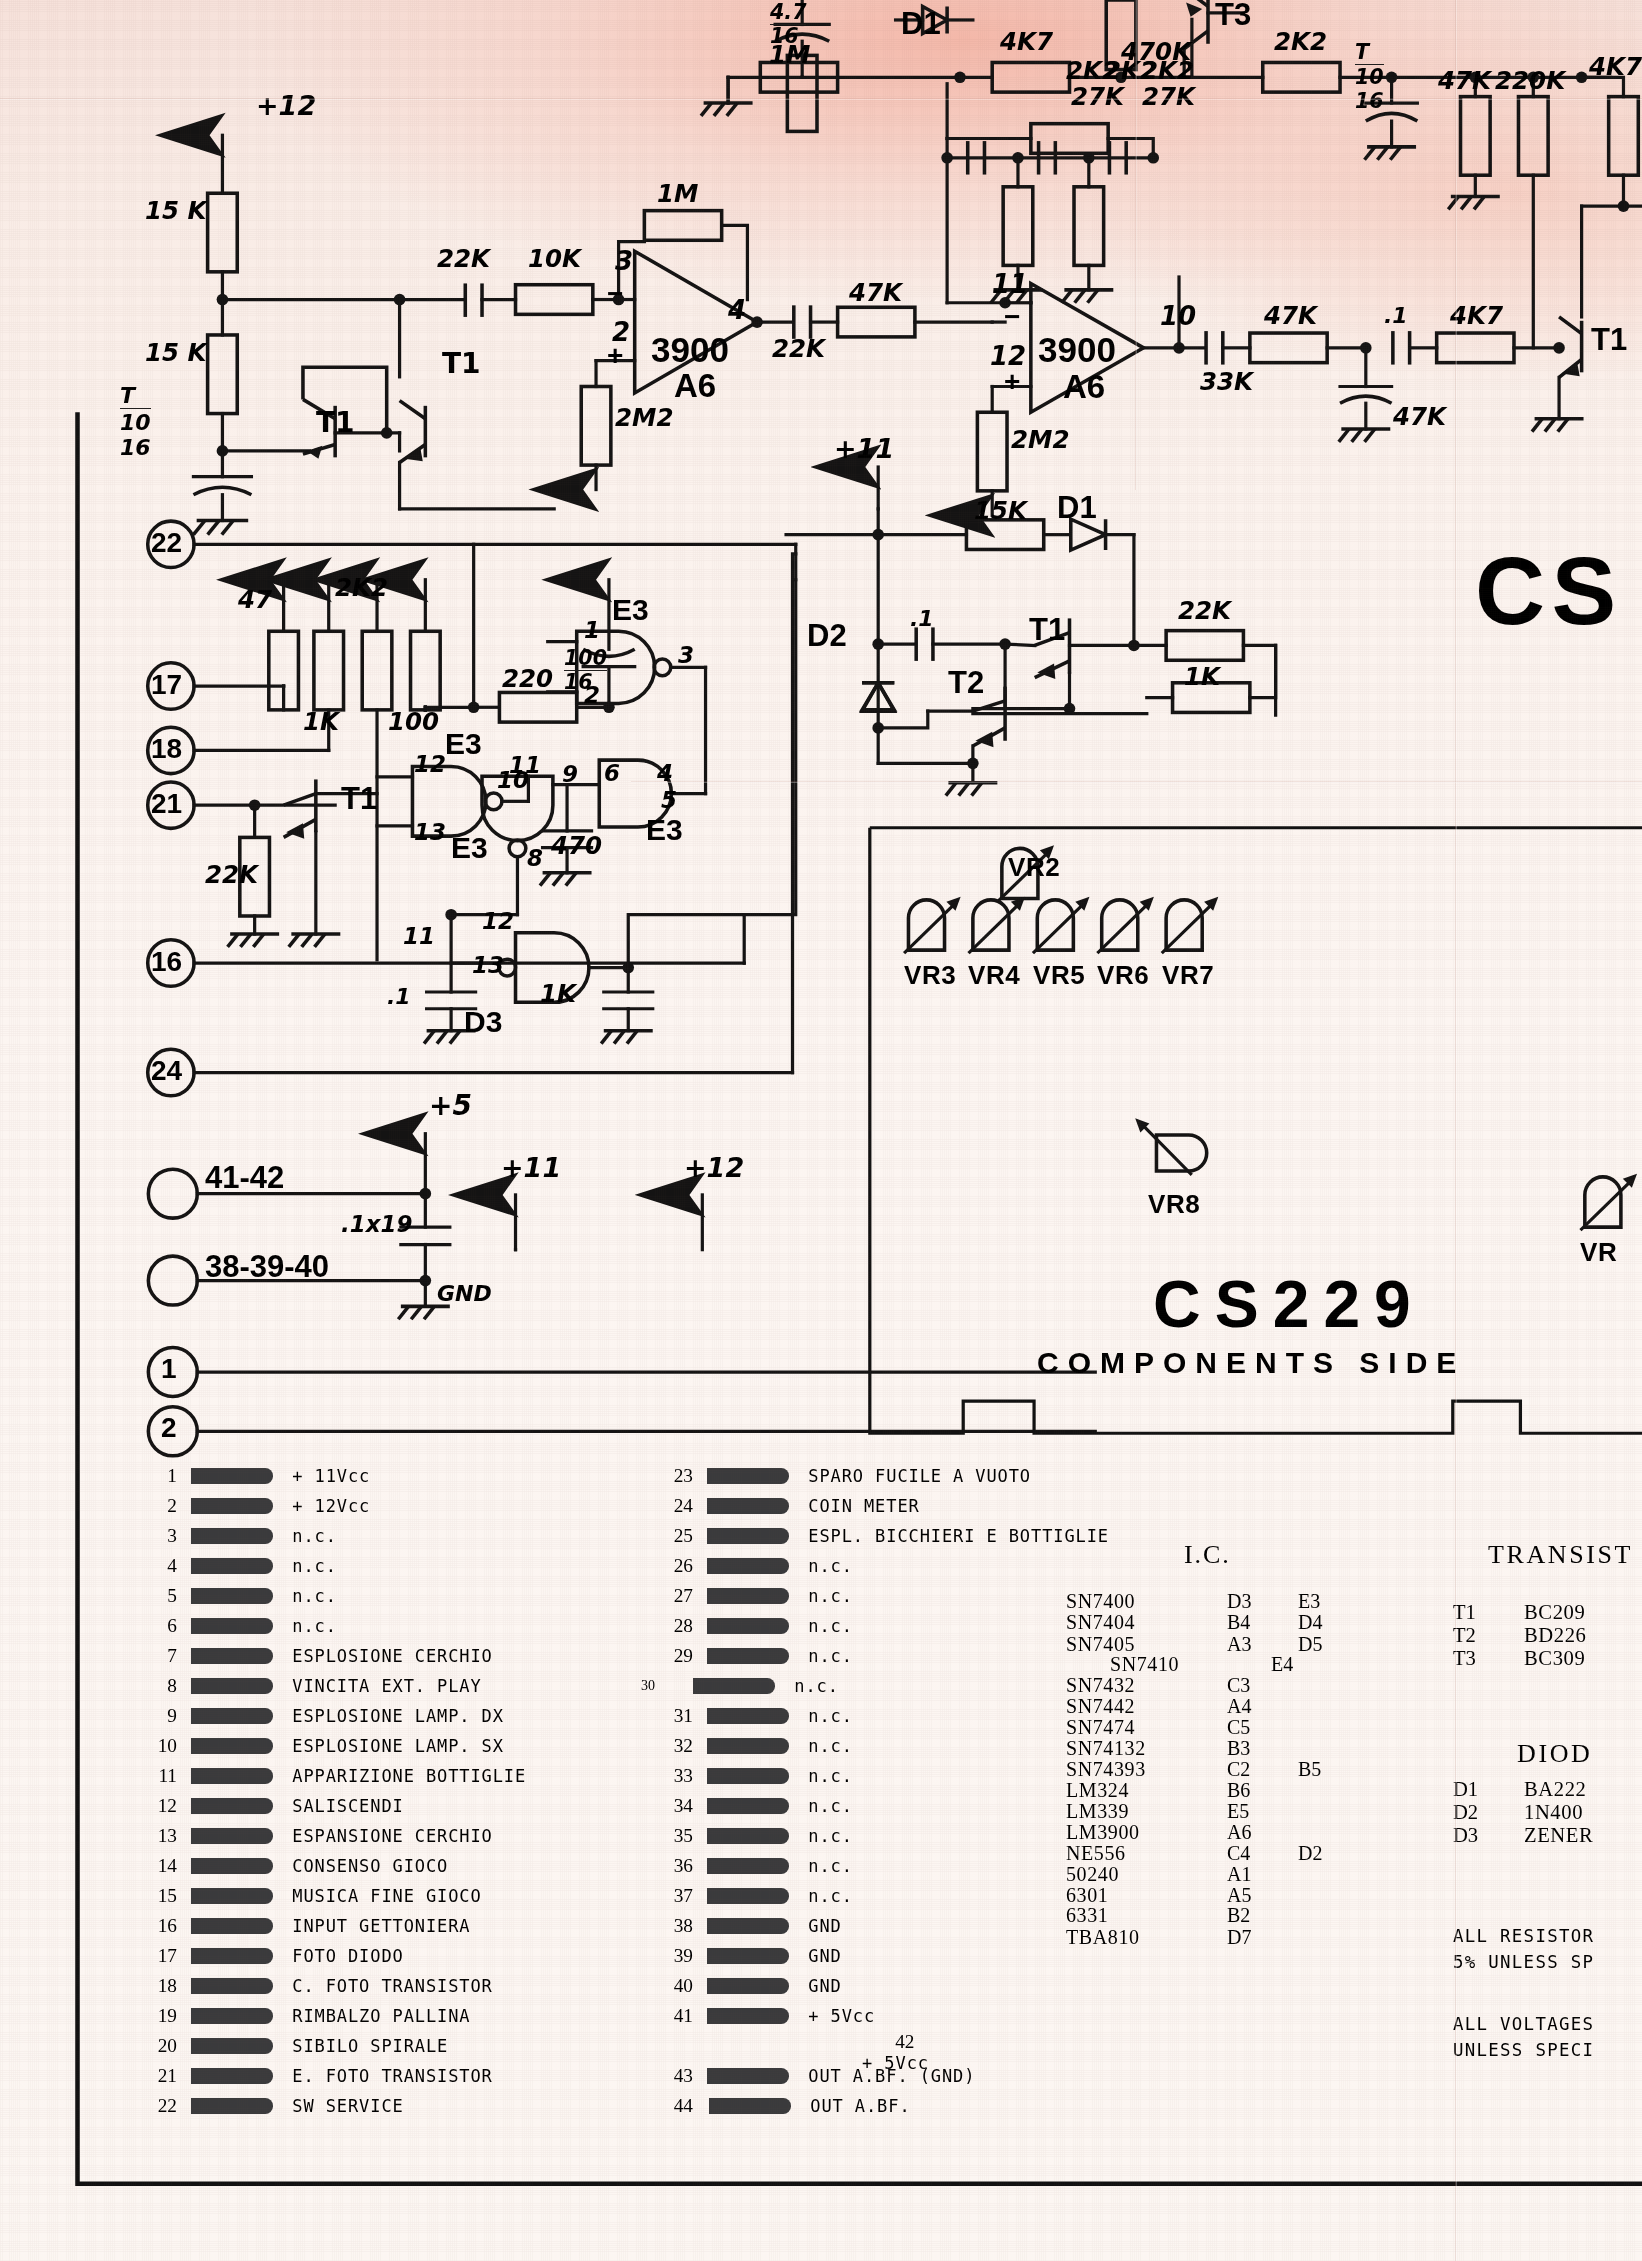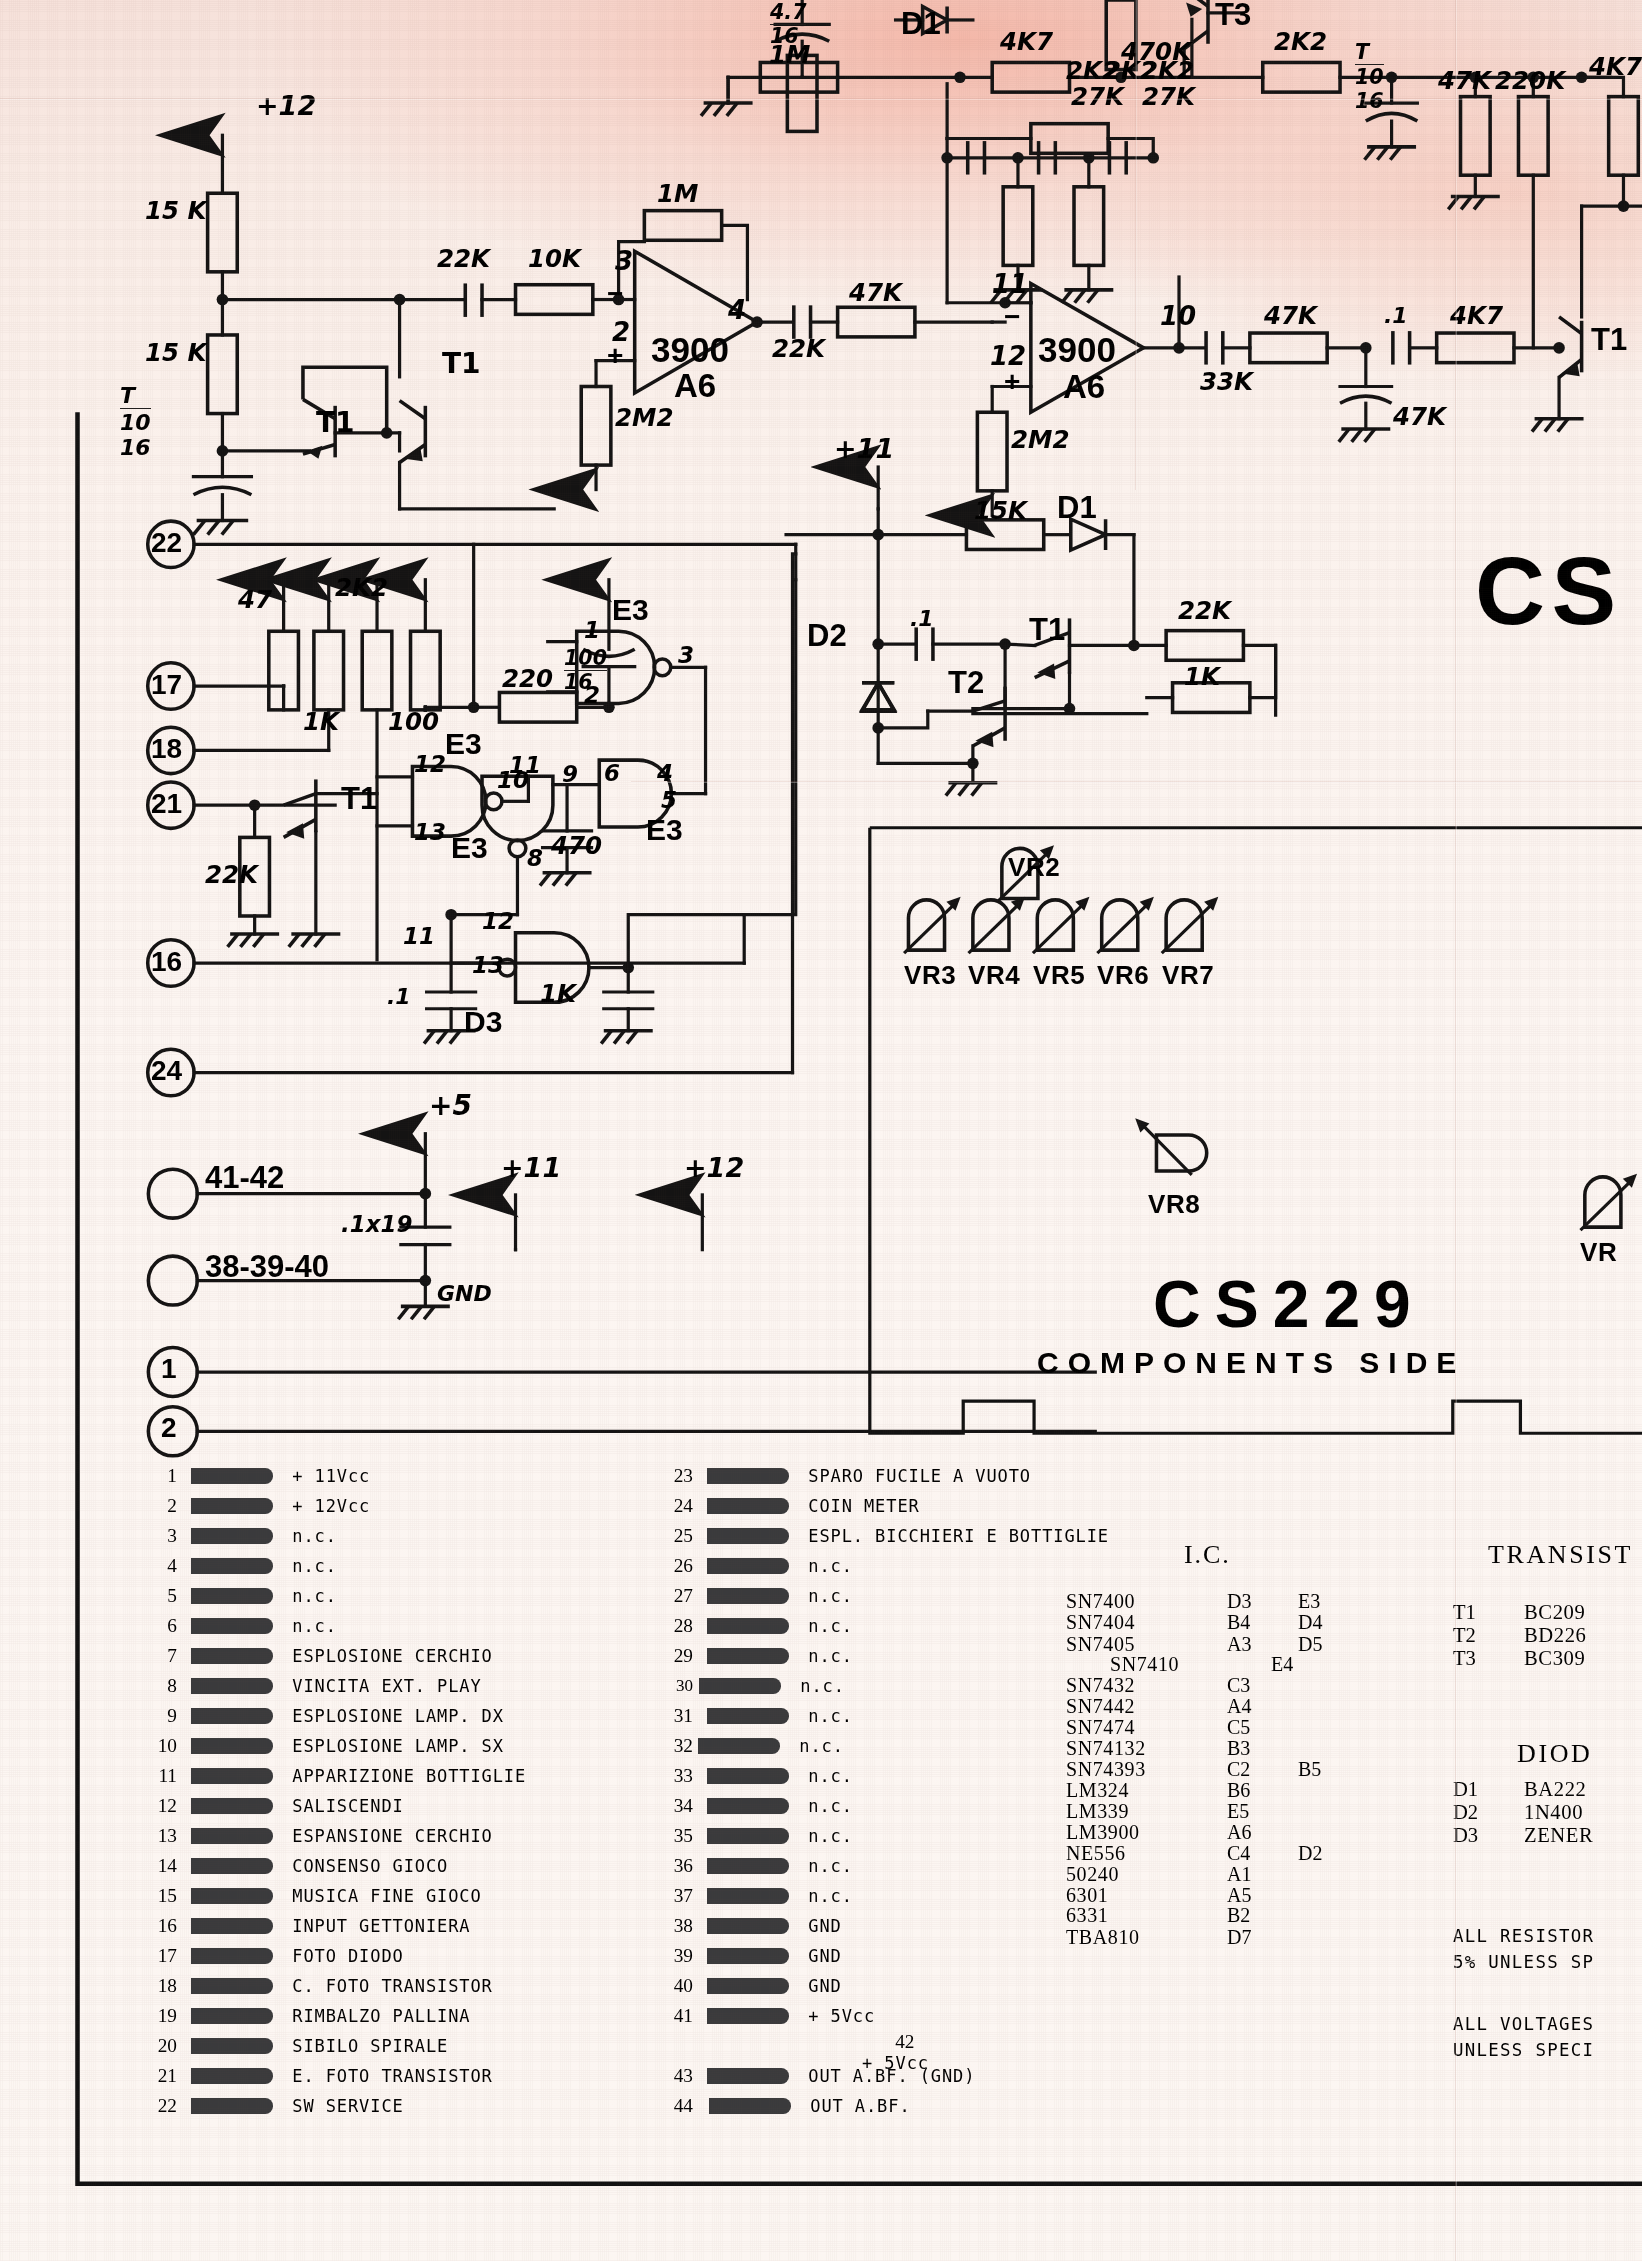--- a/index.html
+++ b/index.html
@@ -872,31 +872,31 @@
         <div class="ser" style="width: 52px; text-align: right; font-size: 19.3px; padding-right: 14px;">28</div>
         <div style="width: 82px; height: 15.5px; background: rgb(58, 58, 60); border-radius: 0px 7.7px 7.7px 0px; margin-right: 19.3px;"></div>
         <div class="mono" style="font-size: 17px; letter-spacing: 0.9px; white-space: nowrap;">n.c.</div>
       </div>
       <div style="position: relative; height: 30px; display: flex; align-items: center;">
         <div class="ser" style="width: 52px; text-align: right; font-size: 19.3px; padding-right: 14px;">29</div>
         <div style="width: 82px; height: 15.5px; background: rgb(58, 58, 60); border-radius: 0px 7.7px 7.7px 0px; margin-right: 19.3px;"></div>
         <div class="mono" style="font-size: 17px; letter-spacing: 0.9px; white-space: nowrap;">n.c.</div>
       </div>
       <div style="position: relative; height: 30px; display: flex; align-items: center;">
-        <div class="ser" style="width: 52px; text-align: right; font-size: 17px; padding-right: 6px;">30</div>
+        <div class="ser" style="width: 52px; font-size: 14px; padding-right: 0;">30</div>
         <div style="width: 82px; height: 15.5px; background: rgb(58, 58, 60); border-radius: 0px 7.7px 7.7px 0px; margin-right: 19.3px;"></div>
         <div class="mono" style="font-size: 17px; letter-spacing: 0.9px; white-space: nowrap;">n.c.</div>
       </div>
       <div style="position: relative; height: 30px; display: flex; align-items: center;">
         <div class="ser" style="width: 52px; text-align: right; font-size: 19.3px; padding-right: 14px;">31</div>
         <div style="width: 82px; height: 15.5px; background: rgb(58, 58, 60); border-radius: 0px 7.7px 7.7px 0px; margin-right: 19.3px;"></div>
         <div class="mono" style="font-size: 17px; letter-spacing: 0.9px; white-space: nowrap;">n.c.</div>
       </div>
       <div style="position: relative; height: 30px; display: flex; align-items: center;">
-        <div class="ser" style="width: 52px; text-align: right; font-size: 19.3px; padding-right: 5px;">32</div>
+        <div class="ser" style="width: 52px; text-align: right; font-size: 19.3px; padding-right: 14px;">32</div>
         <div style="width: 82px; height: 15.5px; background: rgb(58, 58, 60); border-radius: 0px 7.7px 7.7px 0px; margin-right: 19.3px;"></div>
         <div class="mono" style="font-size: 17px; letter-spacing: 0.9px; white-space: nowrap;">n.c.</div>
       </div>
       <div style="position: relative; height: 30px; display: flex; align-items: center;">
         <div class="ser" style="width: 52px; text-align: right; font-size: 19.3px; padding-right: 14px;">33</div>
         <div style="width: 82px; height: 15.5px; background: rgb(58, 58, 60); border-radius: 0px 7.7px 7.7px 0px; margin-right: 19.3px;"></div>
         <div class="mono" style="font-size: 17px; letter-spacing: 0.9px; white-space: nowrap;">n.c.</div>
       </div>
       <div style="position: relative; height: 30px; display: flex; align-items: center;">
         <div class="ser" style="width: 52px; text-align: right; font-size: 19.3px; padding-right: 14px;">34</div>

